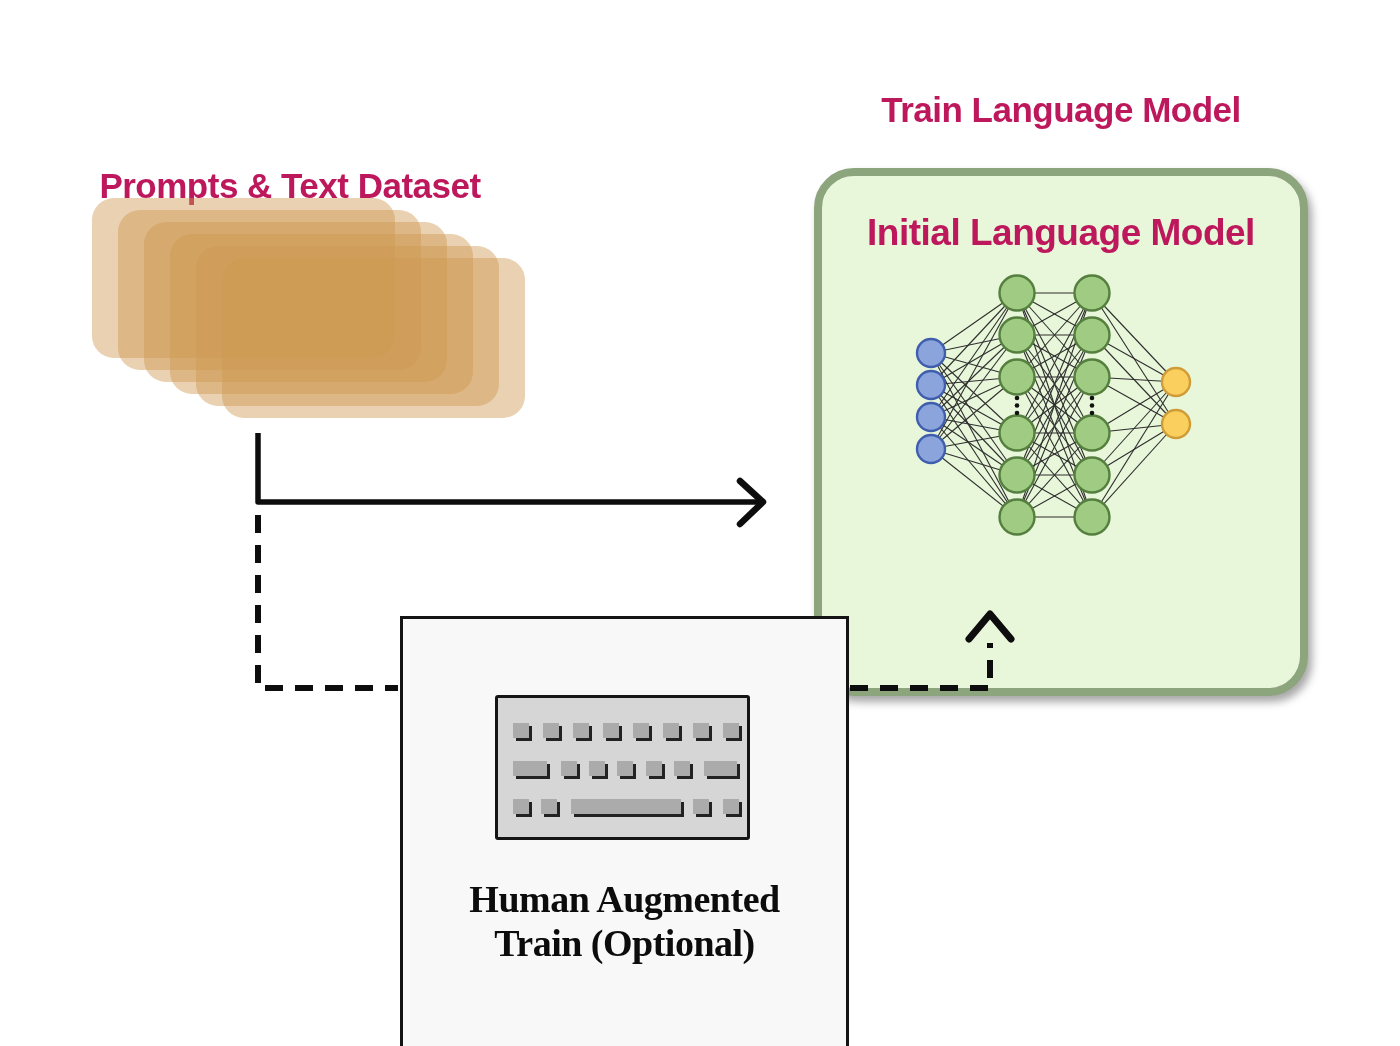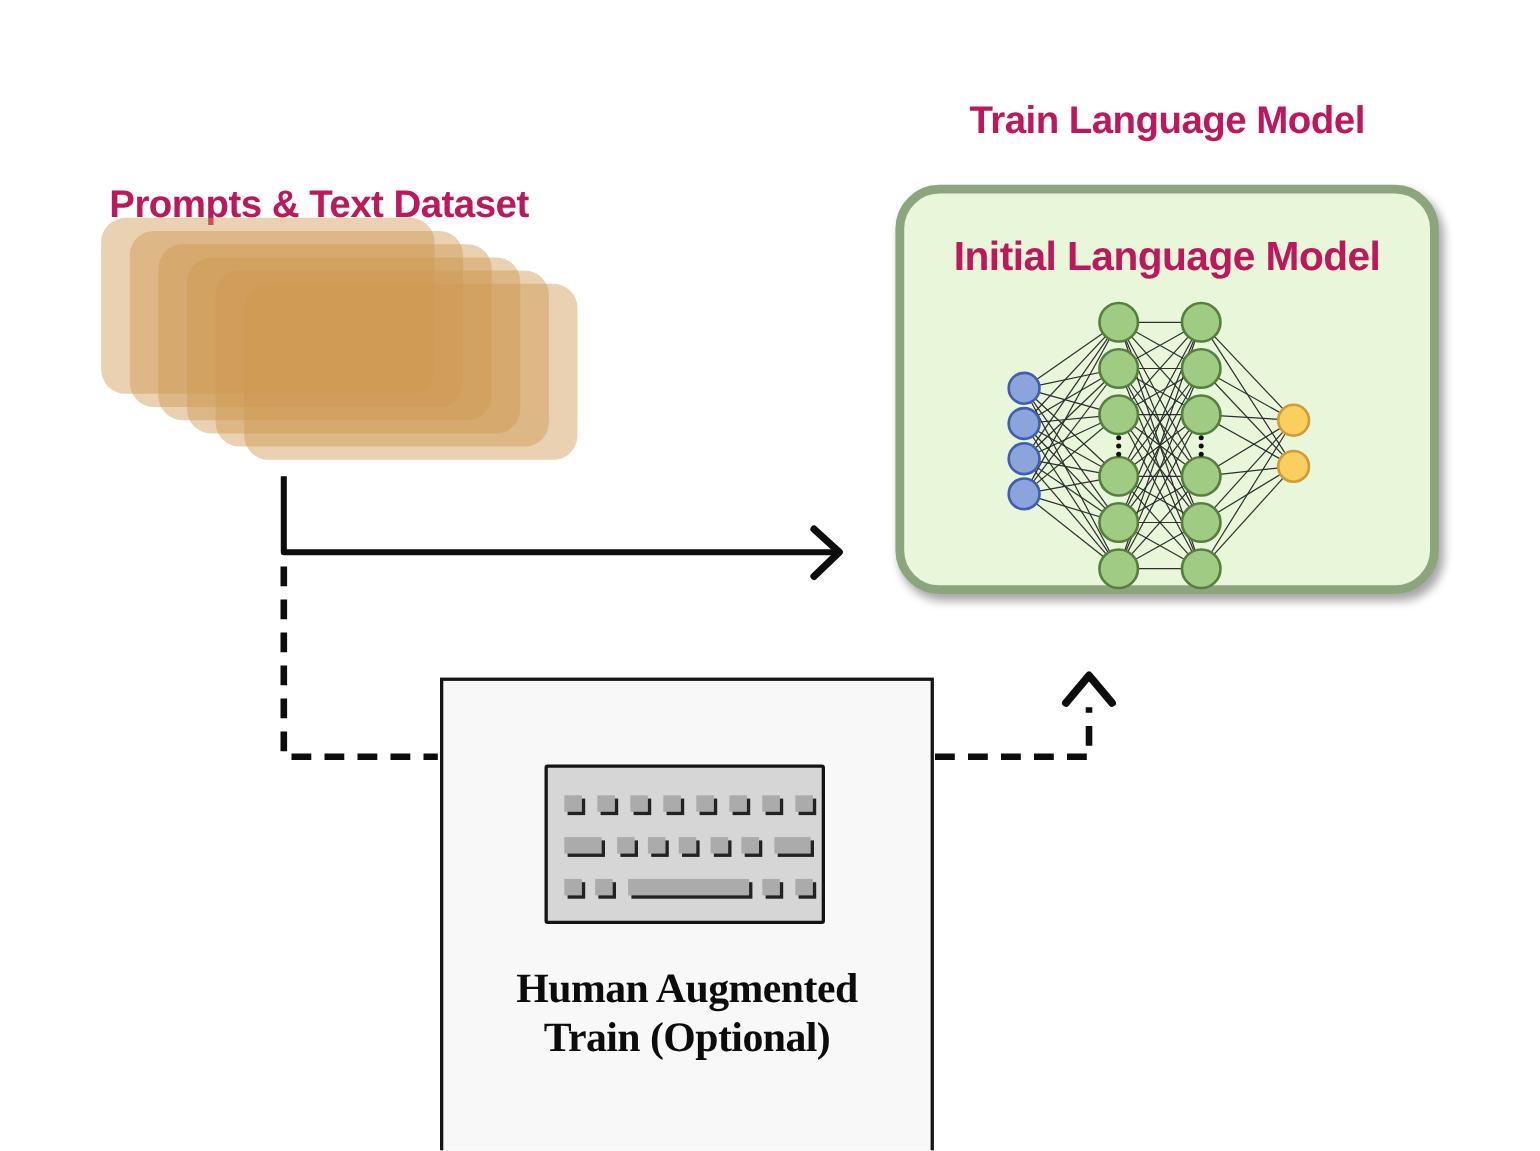--- a/index.html
+++ b/index.html
@@ -10,21 +10,21 @@
   .heading{
     position:absolute;font-weight:700;text-align:center;
     letter-spacing:-0.5px;white-space:nowrap;color:#be185d;
   }
   .heading-prompts{left:65px;top:156px;width:450px;font-size:35px;margin-top:10px;}
   .heading-train{left:814px;top:90px;width:494px;font-size:35px;}
   .heading-model{position:absolute;left:0;right:0;top:36px;font-size:37px;}
   .card-stack{position:absolute;left:0;top:0;width:0;height:0;}
   .card{position:absolute;}
   .green-box{
-    position:absolute;left:814px;top:168px;width:494px;height:372px;
+    position:absolute;left:814px;top:168px;width:494px;height:528px;
     box-sizing:border-box;border-radius:40px;
     box-shadow:4px 6px 9px rgba(0,0,0,0.35);
   }
   .human-box{
     position:absolute;left:400px;top:616px;width:449px;height:494px;
     box-sizing:border-box;border:3px solid #141414;font-family:Liberation Serif, serif;
   }
   .keyboard{
     position:absolute;left:92px;top:76px;width:255px;height:145px;
     box-sizing:border-box;border:3px solid #141414;border-radius:3px;

